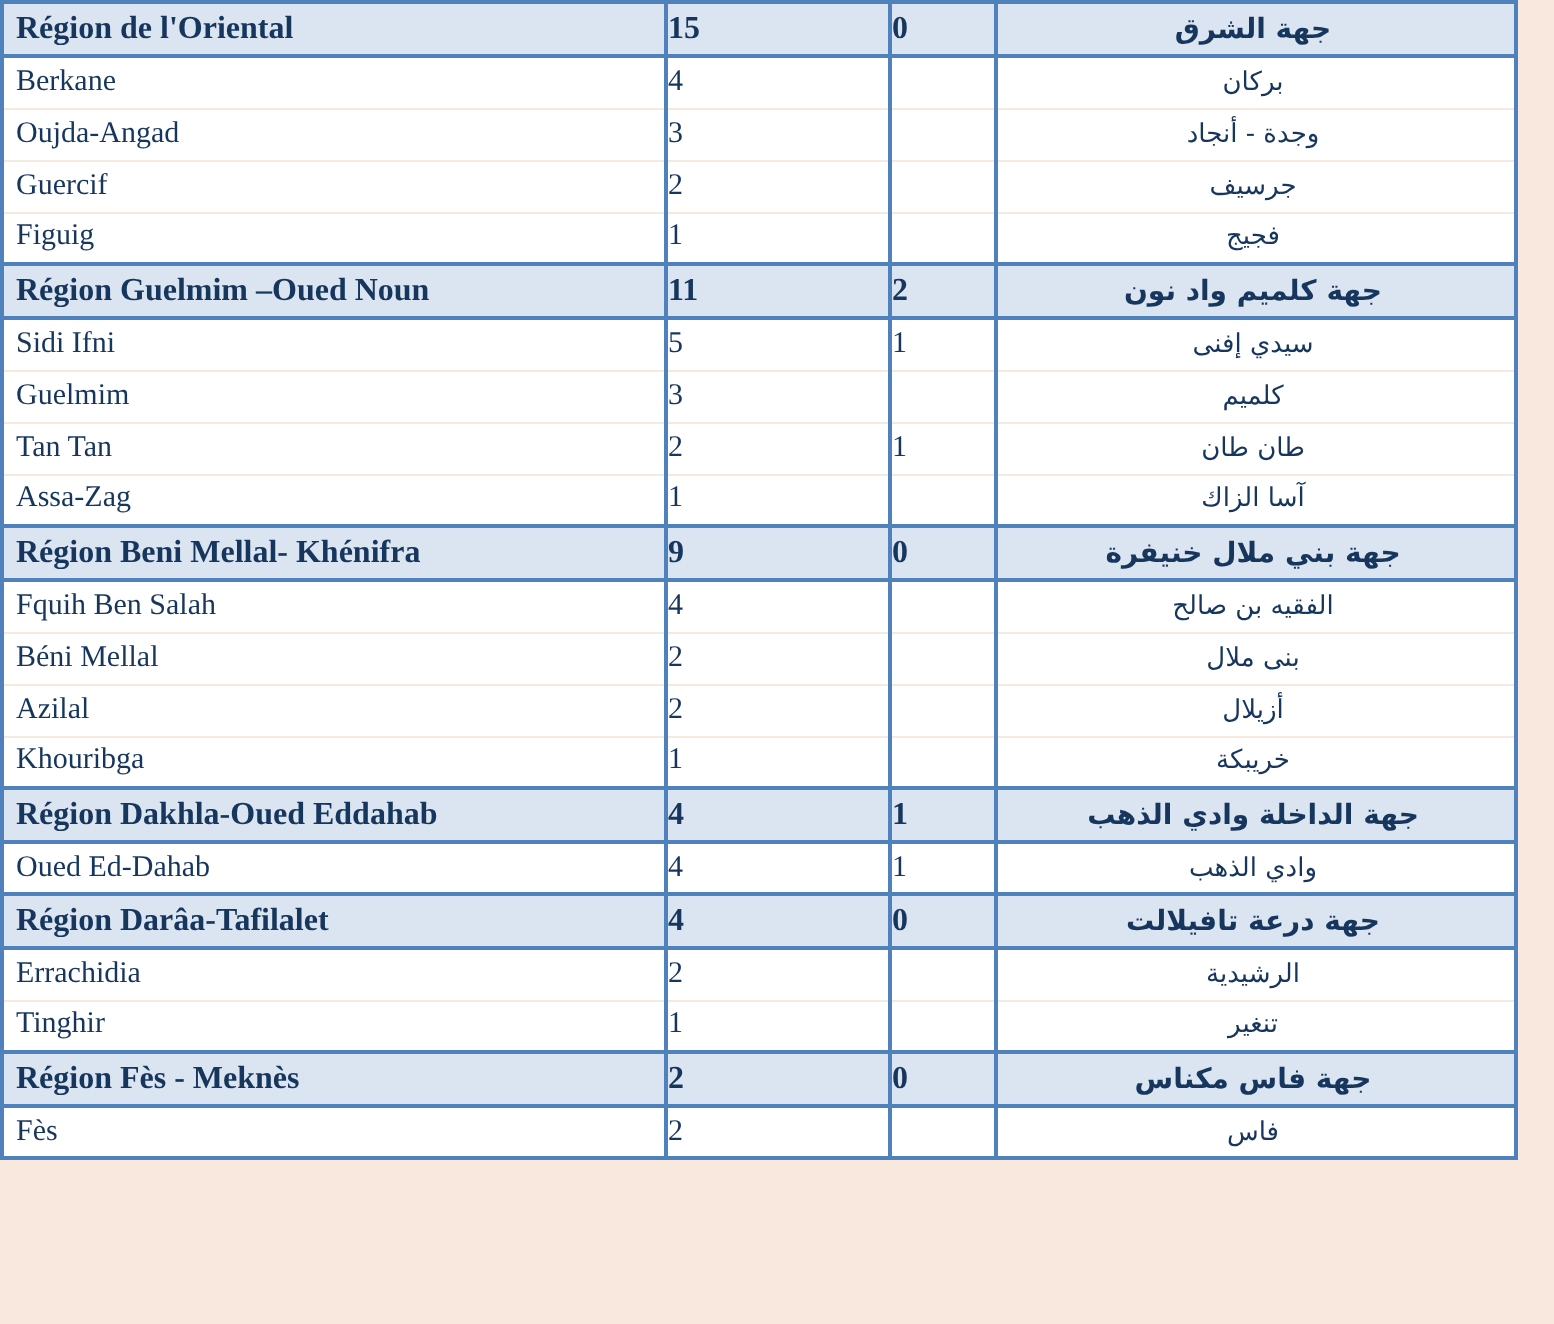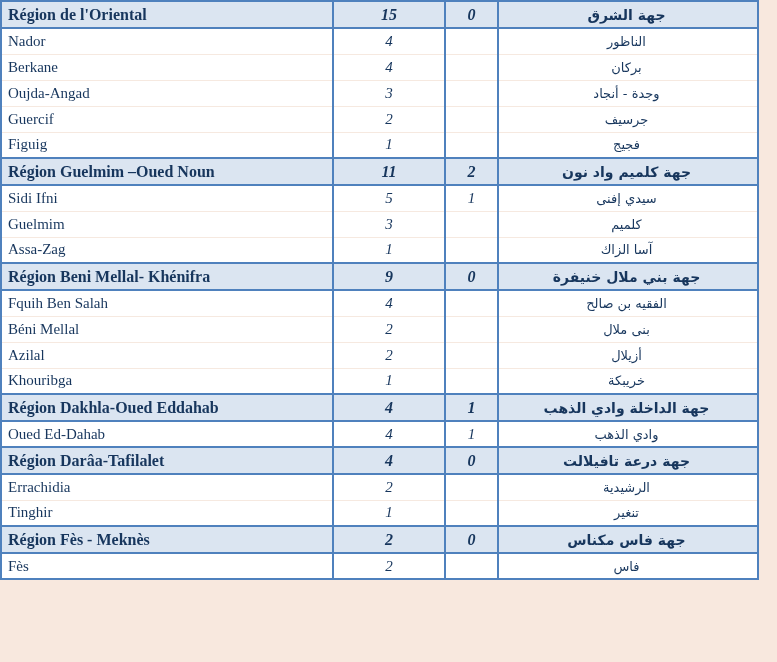--- a/index.html
+++ b/index.html
@@ -56,22 +56,20 @@
   td.fr {
     font-size: 15px;
     text-align: left;
     padding-left: 6px;
     padding-right: 4px;
   }
   tr.section-row td.fr { font-size: 16px; }
 
   td.num {
     font-size: 15px;
-    text-align: center;
-    font-style: italic;
   }
   tr.section-row td.num { font-size: 16px; }
 
   td.ar {
     direction: rtl;
     font-family: "DejaVu Sans", sans-serif;
     font-size: 13px;
     text-align: center;
     padding-right: 7px;
     padding-left: 4px;
@@ -90,26 +88,20 @@
       <col class="c-ar">
     </colgroup>
     <tbody id="table-body">
         <tr class="section-row">
           <td class="fr">Région de l'Oriental</td>
           <td class="num">15</td>
           <td class="num">0</td>
           <td class="ar">جهة الشرق</td>
         </tr>
         <tr class="data-row">
-          <td class="fr">Nador</td>
-          <td class="num">4</td>
-          <td class="num"></td>
-          <td class="ar">الناظور</td>
-        </tr>
-        <tr class="data-row">
           <td class="fr">Berkane</td>
           <td class="num">4</td>
           <td class="num"></td>
           <td class="ar">بركان</td>
         </tr>
         <tr class="data-row">
           <td class="fr">Oujda-Angad</td>
           <td class="num">3</td>
           <td class="num"></td>
           <td class="ar">وجدة - أنجاد</td>
@@ -136,20 +128,26 @@
           <td class="fr">Sidi Ifni</td>
           <td class="num">5</td>
           <td class="num">1</td>
           <td class="ar">سيدي إفنى</td>
         </tr>
         <tr class="data-row">
           <td class="fr">Guelmim</td>
           <td class="num">3</td>
           <td class="num"></td>
           <td class="ar">كلميم</td>
+        </tr>
+        <tr class="data-row">
+          <td class="fr">Tan Tan</td>
+          <td class="num">2</td>
+          <td class="num">1</td>
+          <td class="ar">طان طان</td>
         </tr>
         <tr class="data-row">
           <td class="fr">Assa-Zag</td>
           <td class="num">1</td>
           <td class="num"></td>
           <td class="ar">آسا الزاك</td>
         </tr>
         <tr class="section-row">
           <td class="fr">Région Beni Mellal- Khénifra</td>
           <td class="num">9</td>

